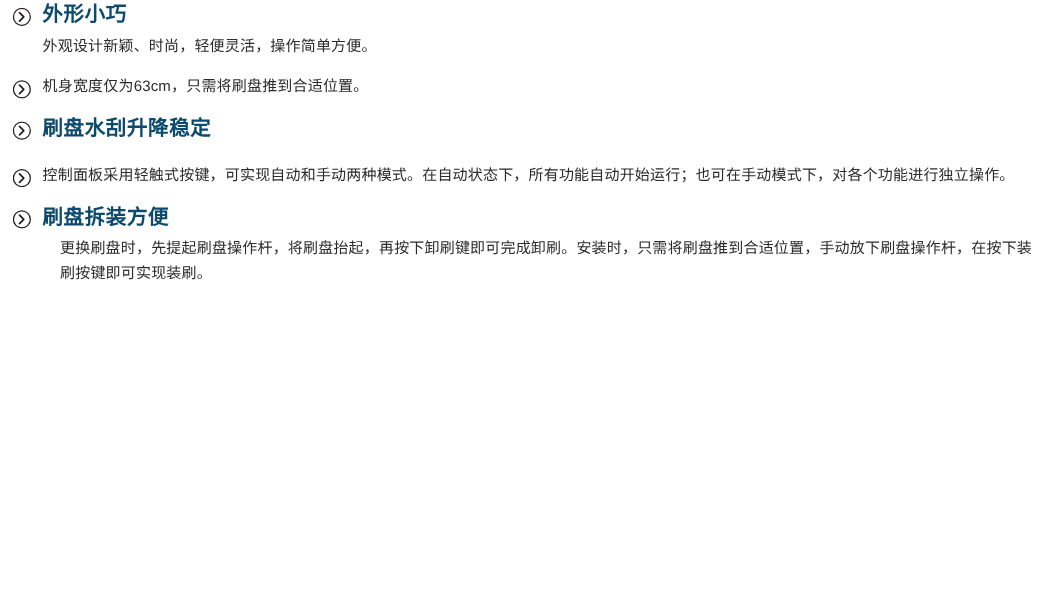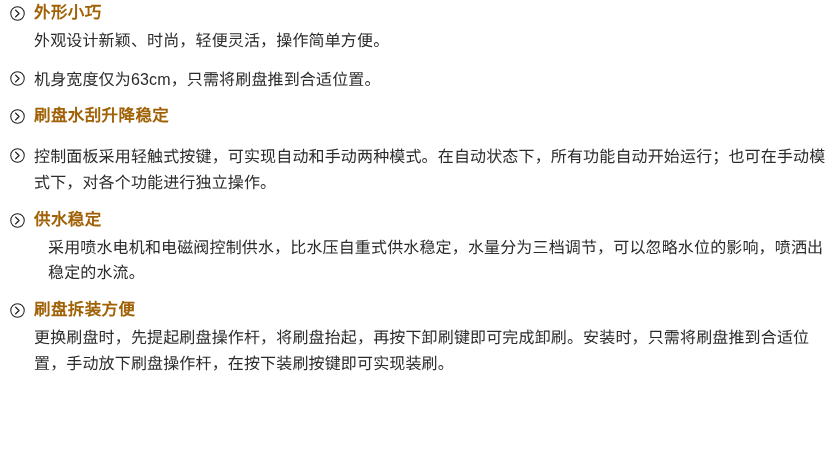--- a/index.html
+++ b/index.html
@@ -38,25 +38,25 @@
     display: block;
   }
   .feature-body {
     flex: 1;
   }
   .feature-title {
     font-size: 16.5px;
     font-weight: bold;
     line-height: 1.25;
     letter-spacing: 0.4px;
-    color: #a16207;
+    color: #0c4a6e;
     margin: 0 0 5px 0;
   }
   .feature-desc {
-    font-size: 16px;
+    font-size: 12px;
     line-height: 1.62;
     color: #2b2b2b;
     margin: 0;
     letter-spacing: 0.15px;
     max-width: 805px;
   }
   
   .feature:nth-child(1) { margin-top: 2px; }
   .feature:nth-child(5) .feature-desc { max-width: 800px; margin-left: 14px; }
   .feature:nth-child(7) { margin-bottom: 0; }
@@ -109,32 +109,20 @@
       <svg class="bullet-icon" viewBox="0 0 16 16">
         <circle cx="8" cy="8" r="7.2" fill="none" stroke="#231f20" stroke-width="1.1"></circle>
         <path d="M6 4.4 L9.6 8 L6 11.6" fill="none" stroke="#231f20" stroke-width="1.5" stroke-linecap="round" stroke-linejoin="round"></path>
       </svg>
     </div>
     <div class="feature-body">
       <p class="feature-desc">控制面板采用轻触式按键，可实现自动和手动两种模式。在自动状态下，所有功能自动开始运行；也可在手动模式下，对各个功能进行独立操作。</p>
     </div>
   </li>
 
-  <li class="feature">
-    <div class="bullet-cell">
-      <svg class="bullet-icon" viewBox="0 0 16 16">
-        <circle cx="8" cy="8" r="7.2" fill="none" stroke="#231f20" stroke-width="1.1"></circle>
-        <path d="M6 4.4 L9.6 8 L6 11.6" fill="none" stroke="#231f20" stroke-width="1.5" stroke-linecap="round" stroke-linejoin="round"></path>
-      </svg>
-    </div>
-    <div class="feature-body">
-      <h3 class="feature-title">供水稳定</h3>
-      <p class="feature-desc">采用喷水电机和电磁阀控制供水，比水压自重式供水稳定，水量分为三档调节，可以忽略水位的影响，喷洒出稳定的水流。</p>
-    </div>
-  </li>
 
   <li class="feature">
     <div class="bullet-cell">
       <svg class="bullet-icon" viewBox="0 0 16 16">
         <circle cx="8" cy="8" r="7.2" fill="none" stroke="#231f20" stroke-width="1.1"></circle>
         <path d="M6 4.4 L9.6 8 L6 11.6" fill="none" stroke="#231f20" stroke-width="1.5" stroke-linecap="round" stroke-linejoin="round"></path>
       </svg>
     </div>
     <div class="feature-body">
       <h3 class="feature-title">刷盘拆装方便</h3>

